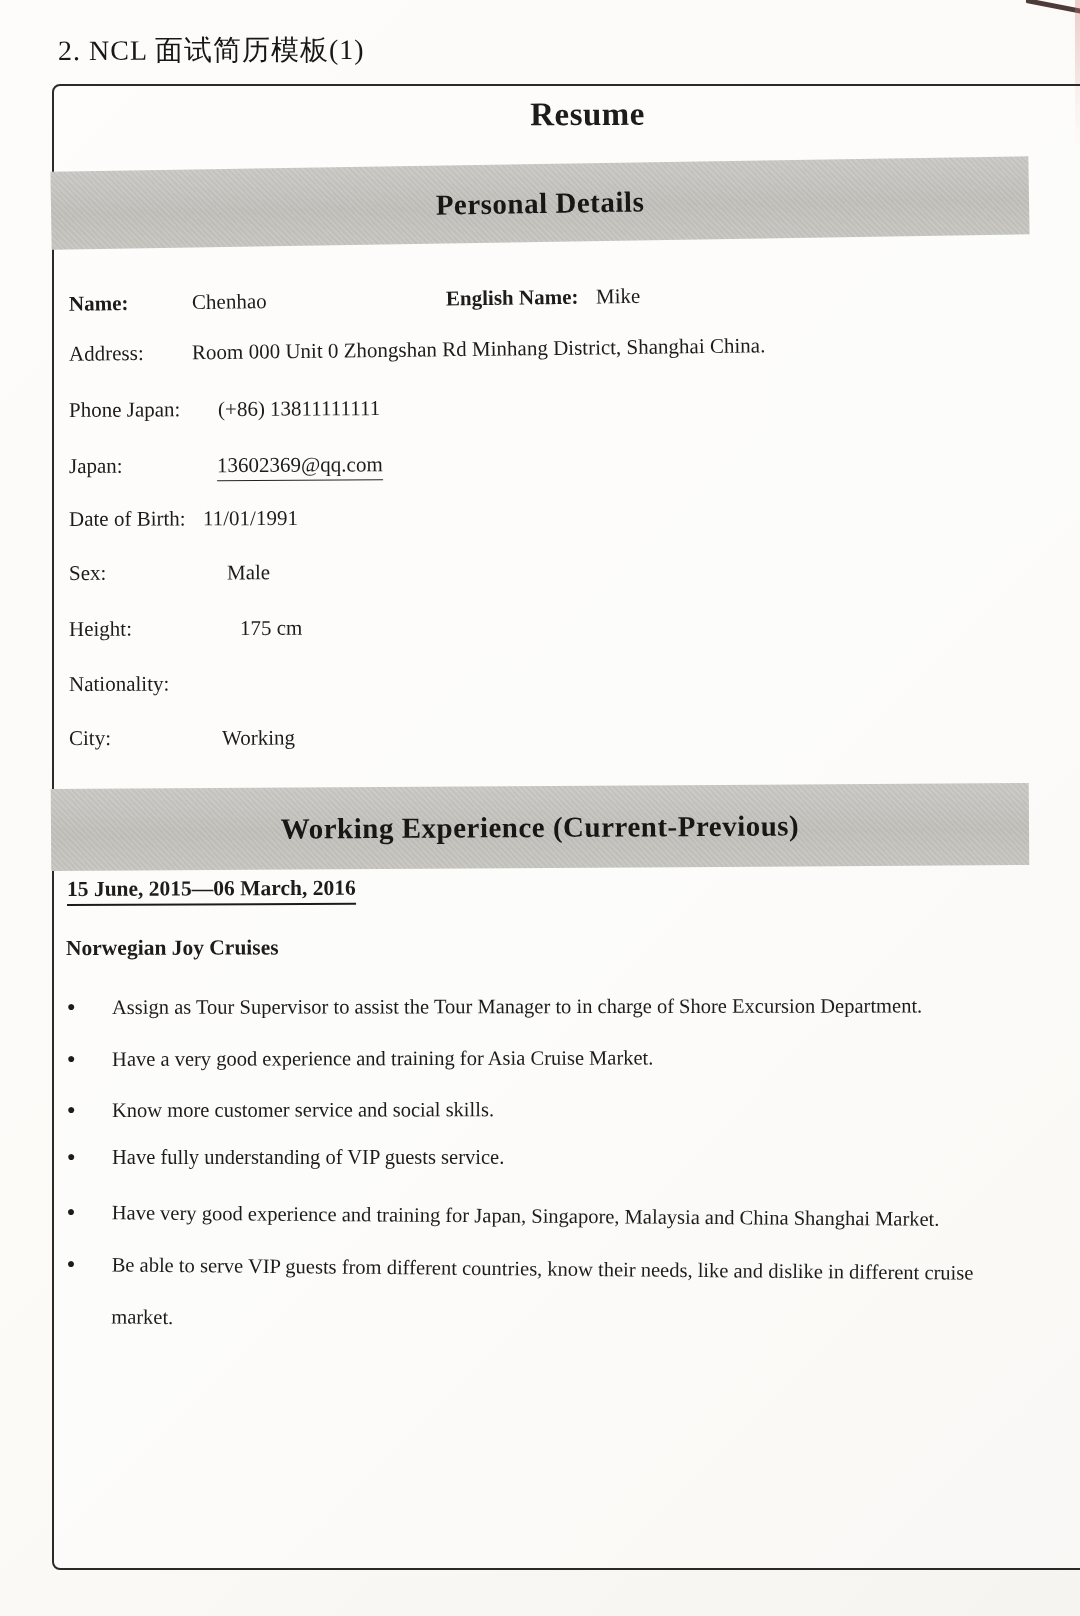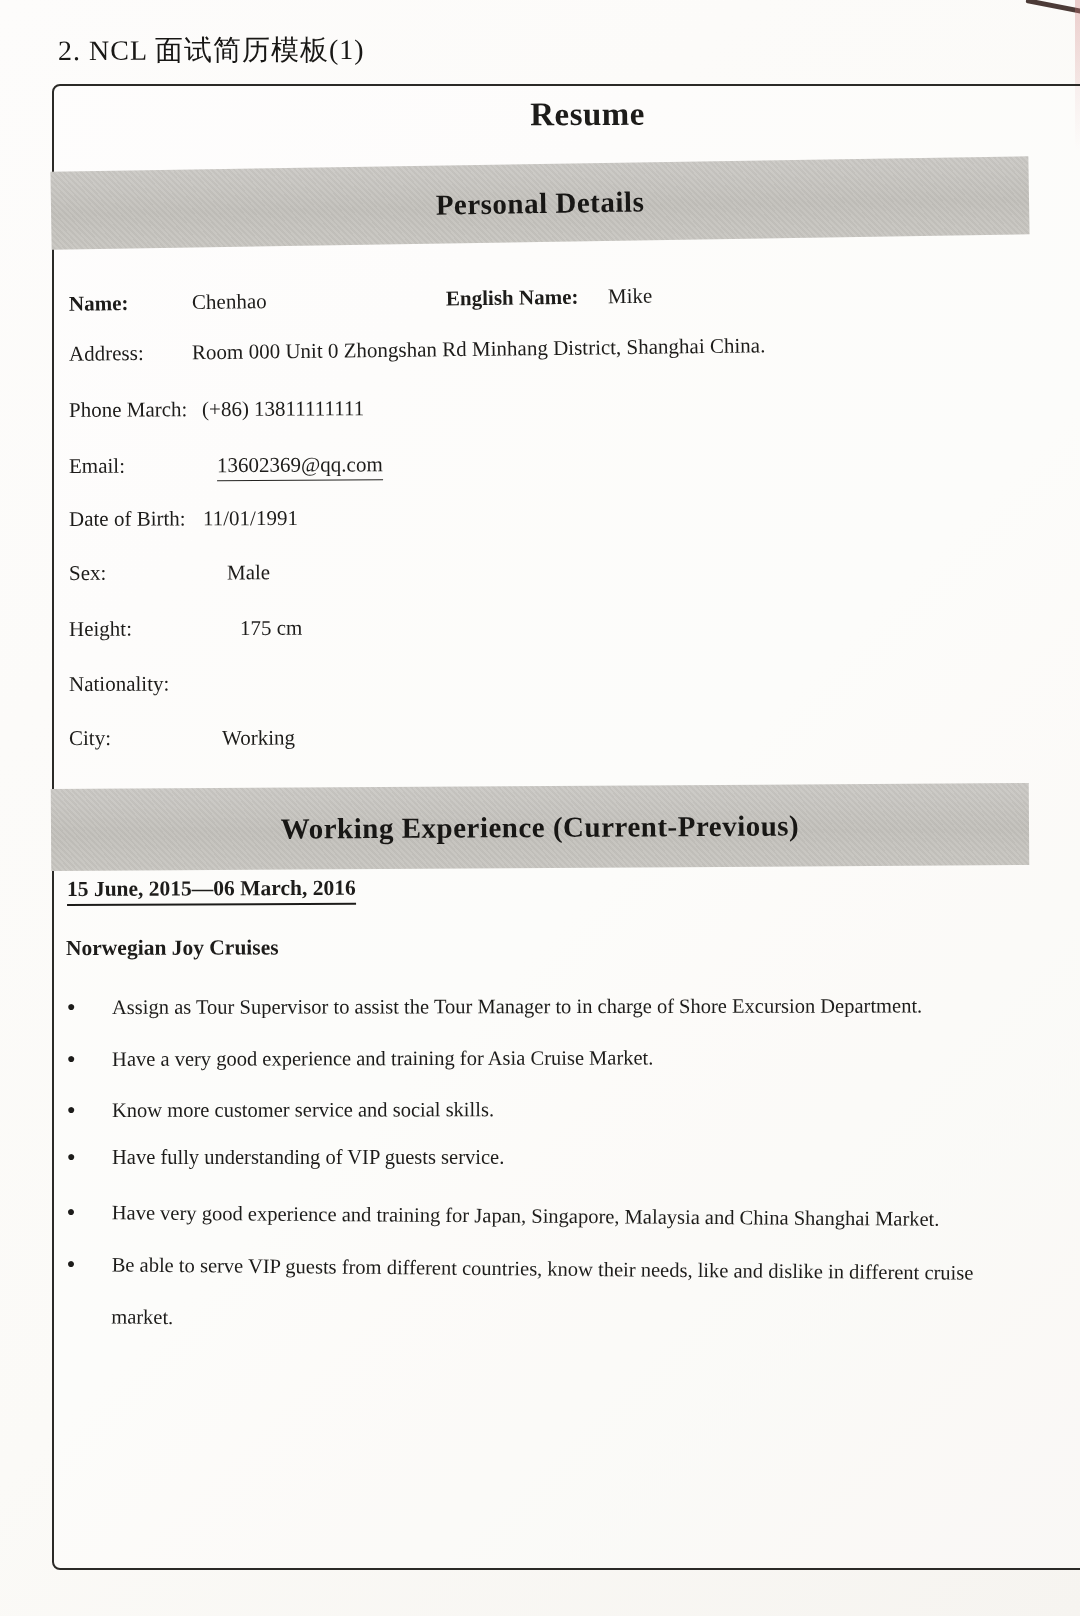--- a/index.html
+++ b/index.html
@@ -62,29 +62,29 @@
   .r1{top:254px;transform:rotate(-0.7deg);}
   .r2{top:310px;transform:rotate(-0.35deg);}
   .r3{top:366px;transform:rotate(-0.3deg);}
   .r4{top:419px;transform:rotate(-0.25deg);}
   .r5{top:473px;transform:rotate(-0.2deg);}
   .r6{top:529px;transform:rotate(-0.3deg);}
   .r7{top:584px;transform:rotate(-0.2deg);}
   .r8{top:638px;transform:rotate(-0.1deg);}
   .r0 .val{left:138px;}
   .r1 .val{left:138px;}
-  .r2 .val{left:148px;}
+  .r2 .val{left:164px;}
   .r3 .val{left:163px;}
   .r4 .val{left:149px;}
   .r5 .val{left:173px;}
   .r6 .val{left:186px;}
   .r7 .val{left:165px;}
   .r8 .val{left:168px;}
   .en-lbl{position:absolute;left:392px;font-weight:bold;}
-  .en-val{position:absolute;left:554px;}
+  .en-val{position:absolute;left:542px;}
   .work-period{
     position:absolute;left:13px;top:791px;
     font-size:21.5px;font-weight:bold;
     border-bottom:2.2px solid #1d1c1a;padding-bottom:2px;
     transform:rotate(-0.25deg);transform-origin:left center;
     white-space:nowrap;
   }
   .company-row{
     position:absolute;left:0;top:848px;width:960px;height:28px;
     font-size:21.5px;font-weight:bold;line-height:28px;
@@ -135,26 +135,26 @@
       <span class="en-lbl">English Name:</span>
       <span class="en-val">Mike</span>
     </div>
 
     <div class="pd-row r1">
       <span class="lbl">Address:</span>
       <span class="val">Room 000 Unit 0 Zhongshan Rd Minhang District, Shanghai China.</span>
     </div>
 
     <div class="pd-row r2">
-      <span class="lbl">Phone March:</span>
+      <span class="lbl">Phone Japan:</span>
       <span class="val">(+86) 13811111111</span>
     </div>
 
     <div class="pd-row r3">
-      <span class="lbl">Email:</span>
+      <span class="lbl">Japan:</span>
       <span class="val val-underline">13602369@qq.com</span>
     </div>
 
     <div class="pd-row r4">
       <span class="lbl">Date of Birth:</span>
       <span class="val">11/01/1991</span>
     </div>
 
     <div class="pd-row r5">
       <span class="lbl">Sex:</span>

